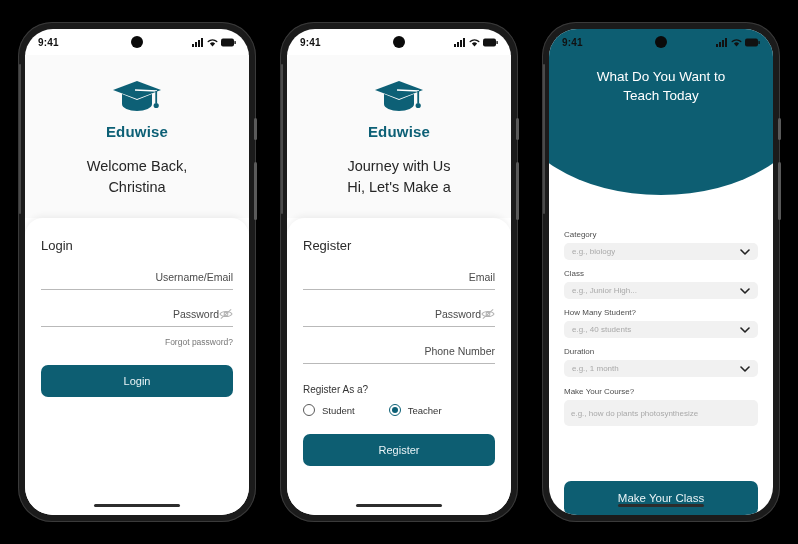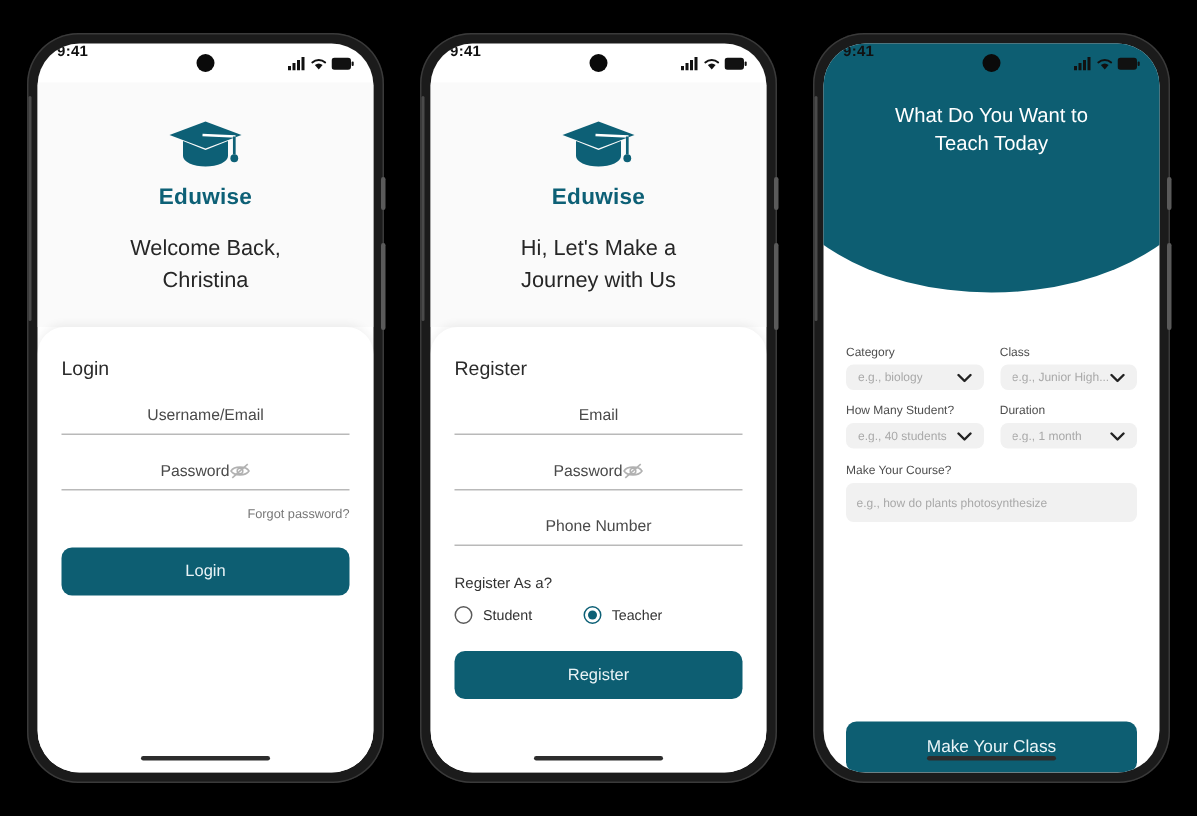--- a/index.html
+++ b/index.html
@@ -49,20 +49,21 @@
     display: flex;
     flex-direction: column;
   }
 
   
   .statusbar {
     position: relative;
     height: 26px;
     flex: 0 0 26px;
     display: flex;
+    align-items: center;
     justify-content: space-between;
     padding: 0 13px;
     z-index: 6;
   }
   .statusbar.on-teal { color: #ffffff; }
   .clock {
     font-size: 10px; font-weight: bold;
     color: #111; letter-spacing: .2px;
   }
   .statusbar.on-teal .clock { color: #111; }
@@ -123,21 +124,21 @@
   }
 
   
   .ul-field {
     position: relative;
     border-bottom: 1px solid #b9b9b9;
     padding: 4px 0 6px;
     margin-bottom: 14px;
     display: flex;
     align-items: center;
-    justify-content: center;
+    justify-content: flex-end;
   }
   .ul-field .ph {
     font-size: 10.5px;
     color: #4a4a4a;
   }
   .eye { flex: 0 0 auto; opacity: .45; }
 
   .forgot {
     align-self: flex-end;
     font-size: 8.5px;
@@ -215,21 +216,21 @@
     position: relative;
     z-index: 4;
     margin-top: 175px;
     padding: 0 15px;
     display: flex;
     flex-direction: column;
     flex: 1 1 auto;
   }
   .f-grid {
     display: grid;
-    grid-template-columns: 1fr 1fr;
+    grid-template-columns: 1fr;
     column-gap: 11px;
     row-gap: 9px;
   }
   .f-label {
     font-size: 8px;
     color: #4e4e4e;
     margin-bottom: 4px;
   }
   .select-box {
     height: 17px;
@@ -389,22 +390,22 @@
           <svg class="cap-icon" width="52" height="40" viewBox="0 0 52 40">
             <path d="M26 4 L50 13 L26 22 L2 13 Z" fill="#0d6076"></path>
             <path d="M11 17 L11 27 a15 7 0 0 0 30 0 L41 17 L26 23 Z" fill="#0d6076"></path>
             <path d="M24 13 L46 14" stroke="#ffffff" stroke-width="1.6" fill="none"></path>
             <rect x="44.3" y="14" width="1.8" height="12" fill="#0d6076"></rect>
             <circle cx="45.2" cy="28.5" r="2.6" fill="#0d6076"></circle>
           </svg>
           <div class="brand-name">Eduwise</div>
         </div>
         <div class="headline">
+          <div>Journey with Us</div>
           <div>Hi, Let's Make a</div>
-          <div>Journey with Us</div>
         </div>
       </div>
 
       <div class="card">
         <div class="card-title">Register</div>
 
         <div class="ul-field">
           <span class="ph">Email</span>
         </div>
 

